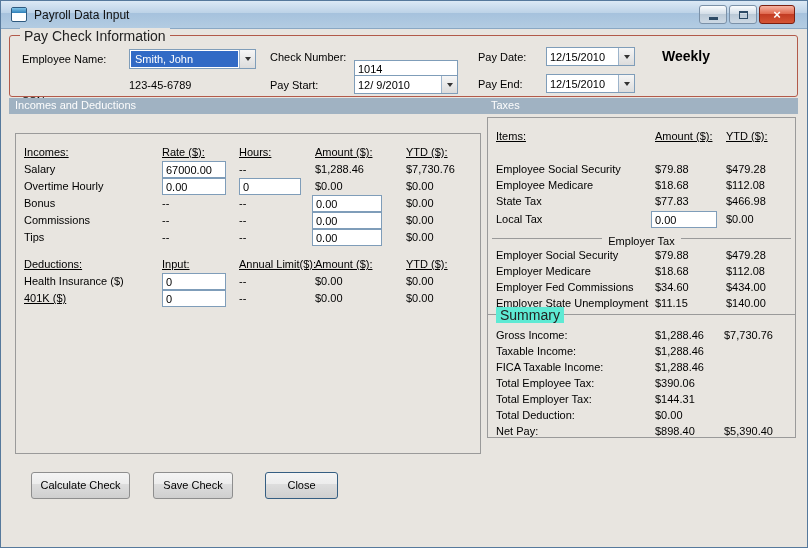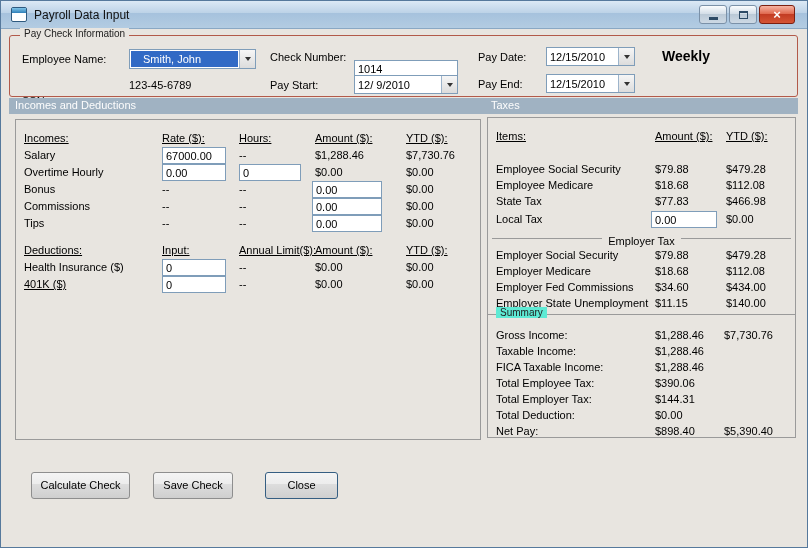--- a/index.html
+++ b/index.html
@@ -26,44 +26,44 @@
     background:linear-gradient(#f6b3a2,#e06b51 45%,#c13a22 46%,#d55535);
     color:#fff; font-size:13px; font-weight:bold; line-height:1; }
 
   
   .wbody { position:absolute; top:28px; left:0; right:0; bottom:0; background:#e8e5e0; }
 
   
   .groupbox { position:absolute; left:8px; top:6px; width:789px; height:62px;
     border:1px solid #b25a4a; border-radius:3px; }
   .legend { position:absolute; left:10px; top:-8px; background:#e8e5e0;
-    padding:0 4px; font-size:10px; color:#222; }
+    padding:0 4px; font-size:14px; color:#222; }
 
   .lbl { position:absolute; font-size:11px; color:#000; white-space:nowrap; }
   .weekly { position:absolute; left:652px; top:12px; font-size:14px; font-weight:bold; }
 
   .tb { position:absolute; height:17px; border:1px solid #7f9db9; background:#fff;
     font:11px "Liberation Sans",sans-serif; padding:0 3px; color:#000; }
 
   .combo { position:absolute; height:20px; border:1px solid #7f9db9; background:#fff;
     display:flex; overflow:hidden; }
   .combo-text { flex:1; font-size:11px; padding:3px 3px 0 3px; white-space:nowrap; overflow:hidden; }
-  .combo-text.sel { background:#316ac5; color:#fff; margin:1px; padding:2px 2px 0 12px; }
+  .combo-text.sel { background:#316ac5; color:#fff; margin:1px; padding:2px 2px 0 4px; }
   .combo-btn { width:16px; border-left:1px solid #9db4cb;
     background:linear-gradient(#f6f6f6,#dcdcdc); display:flex; align-items:center; justify-content:center; }
   .arr { width:0; height:0; border-left:3px solid transparent; border-right:3px solid transparent;
     border-top:4px solid #333; }
 
   
   .strip { position:absolute; left:8px; right:9px; top:69px; height:16px; background:#a0b2c2; }
   .strip .slbl { position:absolute; top:1px; font-size:11px; color:#fdfdfd; }
 
   
   .panel { position:absolute; border:1px solid #9a9a9a; background:#e8e5e0; }
-  #panel-left    { left:14px;  top:90px;  width:466px; height:321px; }
+  #panel-left    { left:14px;  top:104px;  width:466px; height:321px; }
   #panel-taxes   { left:486px; top:88px;  width:309px; height:232px; }
   #panel-summary { left:486px; top:285px; width:309px; height:124px; }
 
   .prow { position:absolute; left:0; width:100%; height:16px; }
   .cell { position:absolute; font-size:11px; white-space:nowrap; color:#000; }
   .u { text-decoration:underline; }
 
   
   .c-name  { left:8px; }   .c-rate { left:146px; } .c-hours { left:223px; }
   .c-amt   { left:299px; } .c-ytd  { left:390px; }

